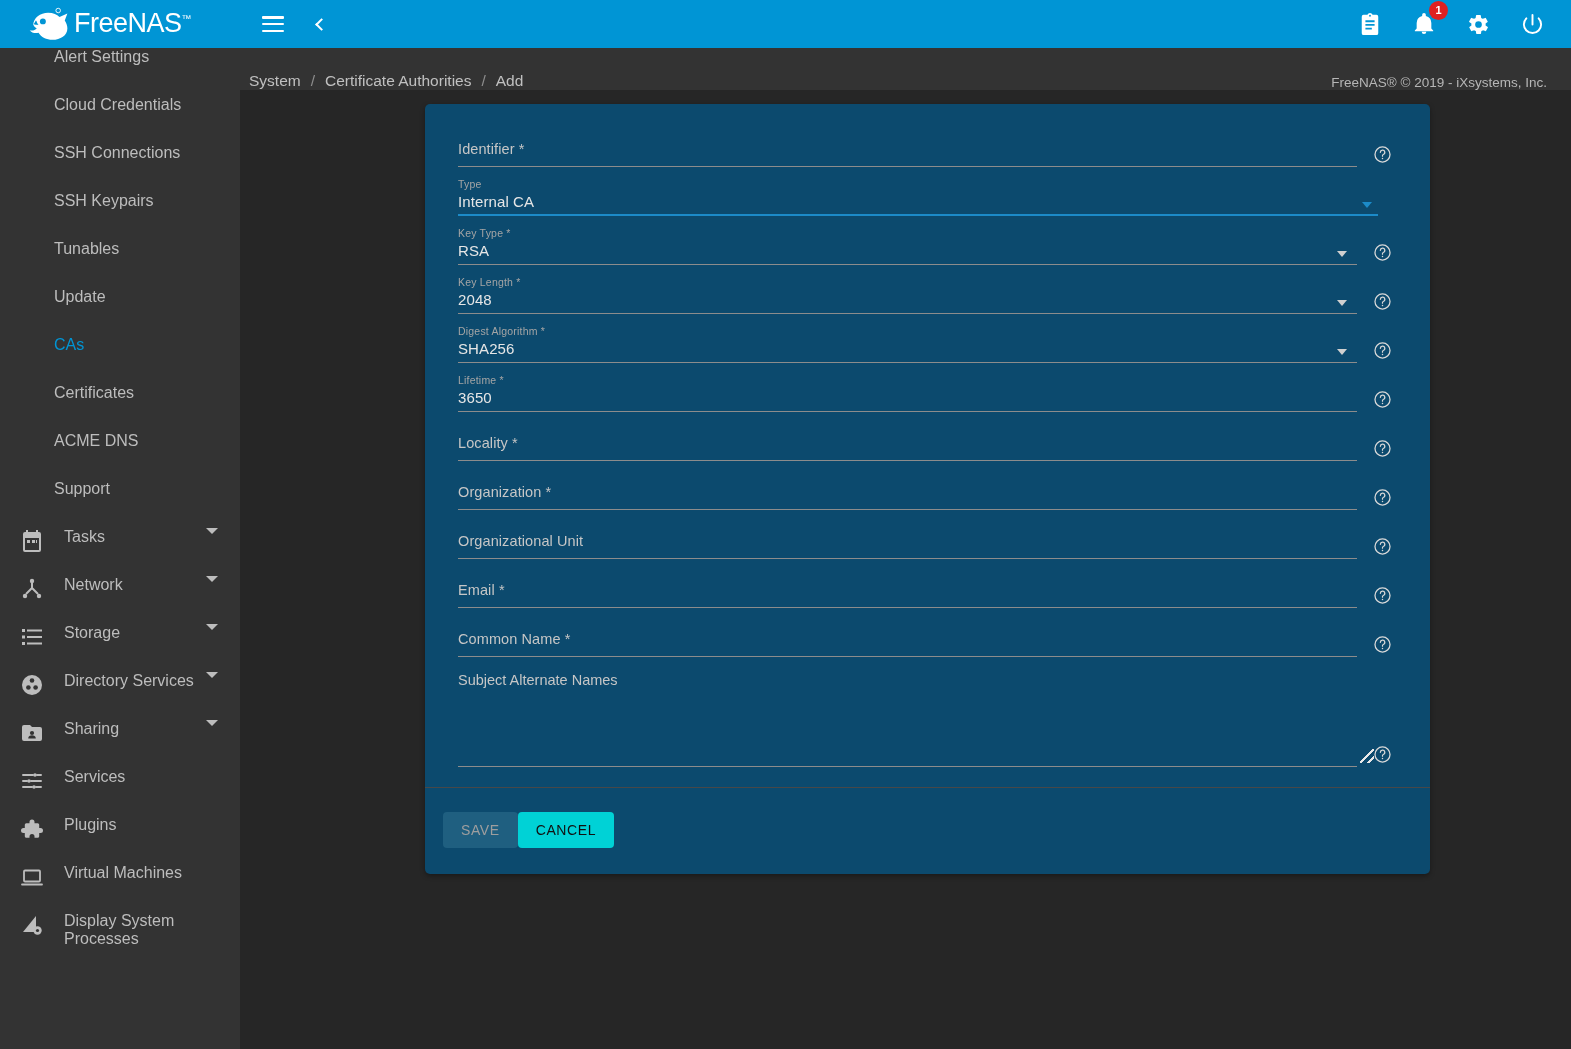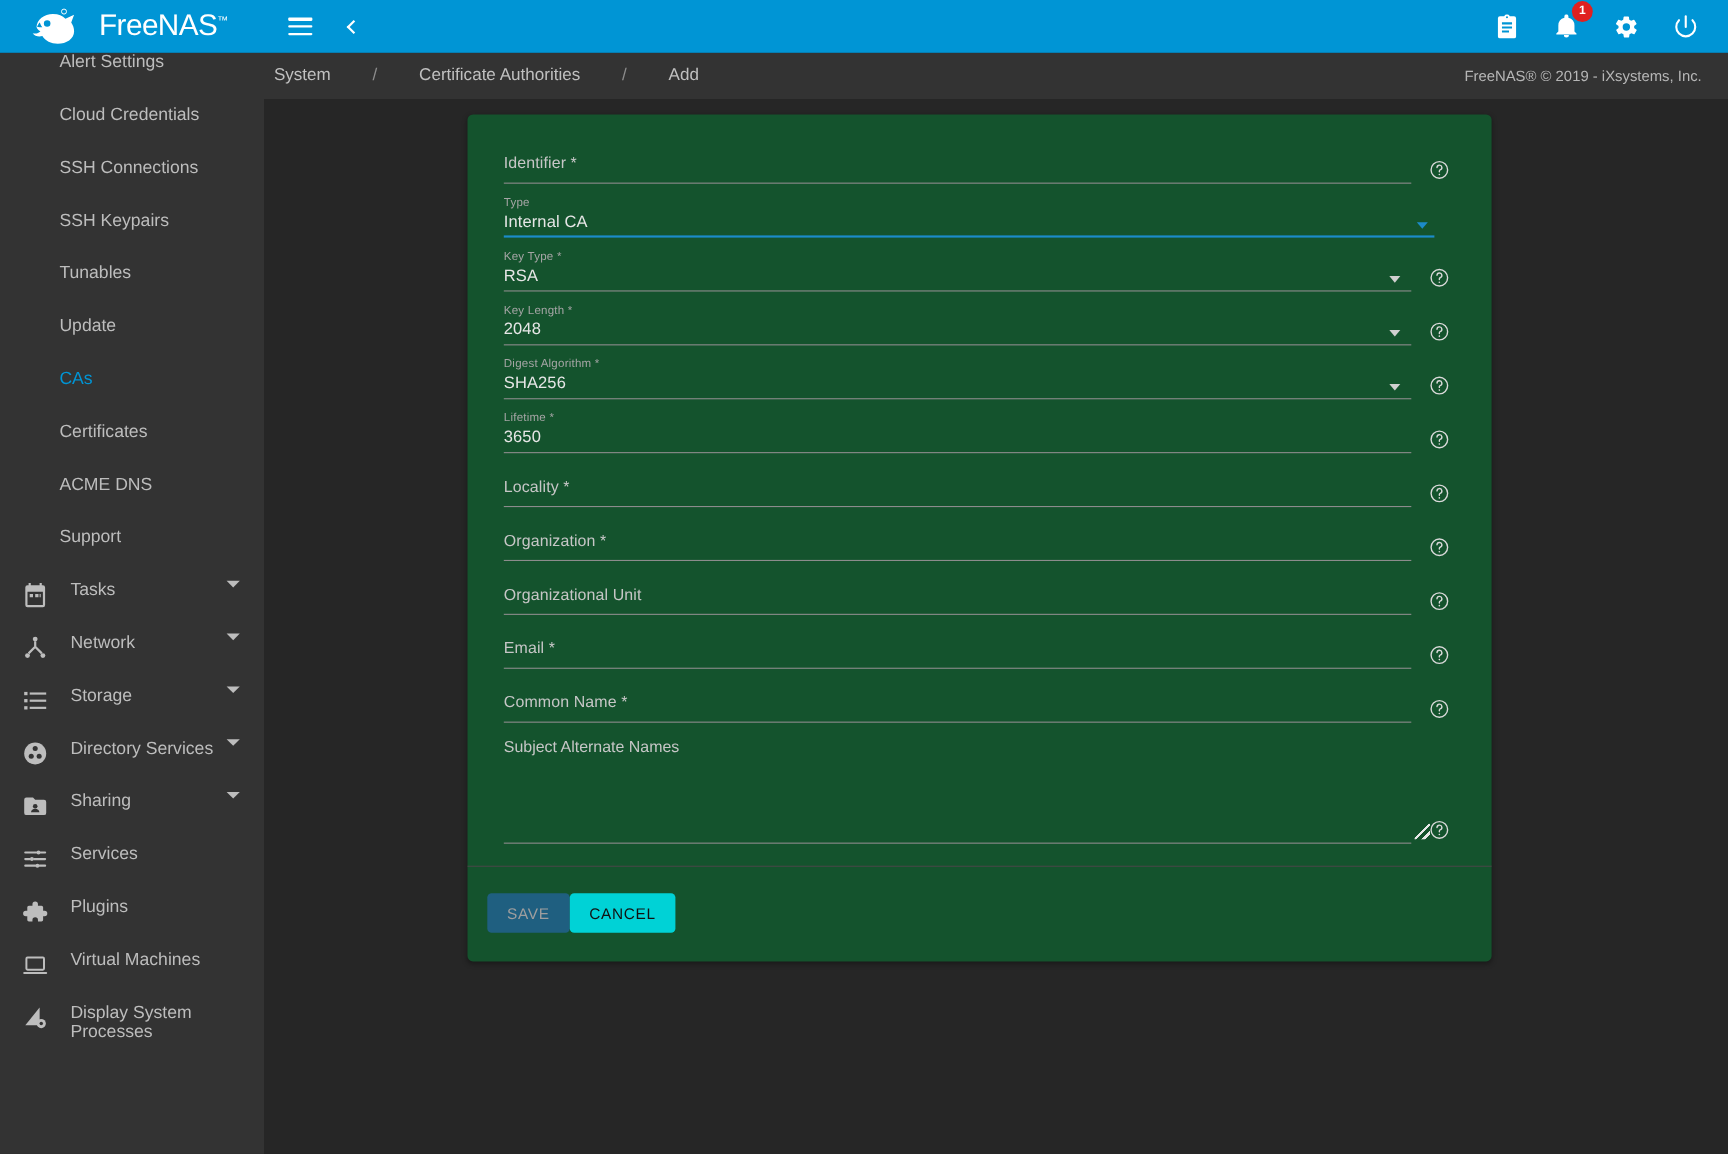--- a/index.html
+++ b/index.html
@@ -12,21 +12,21 @@
   }
   body { position: relative; }
 
   
   .topbar {
     position: absolute; top: 0; left: 0; width: 1571px; height: 48px;
     background: #0095d5; display: flex; align-items: center; z-index: 30;
   }
   .brand {
     width: 240px; height: 48px; display: flex; align-items: center;
-    padding-left: 28px; gap: 20px;
+    padding-left: 28px; gap: 4px;
   }
   .brand-logo { width: 42px; height: 34px; flex: 0 0 auto; }
   .brand-text {
     color: #ffffff; font-size: 27px; letter-spacing: -0.5px;
     font-weight: 400; line-height: 1; position: relative; top: -1px;
   }
   .brand-tm { font-size: 10px; vertical-align: super; }
 
   .toolbar-left { display: flex; align-items: center; gap: 16px; padding-left: 18px; }
   .icon-btn {
@@ -68,31 +68,31 @@
   }
   .nav-label { padding-left: 12px; flex: 1 1 auto; }
   .caret-down {
     width: 0; height: 0; border-left: 6px solid transparent; border-right: 6px solid transparent;
     border-top: 6px solid #bdbdbd; margin-right: 22px;
   }
 
   
   .content { position: absolute; top: 48px; left: 240px; width: 1331px; height: 1001px; }
   .breadcrumb-bar {
-    height: 42px; display: flex; align-items: center; padding: 0 24px 0 9px;
-    color: #c0c0c0; font-size: 15.5px; background: #333333; gap: 28px;
+    height: 42px; display: flex; align-items: flex-end; padding: 0 24px 0 9px;
+    color: #c0c0c0; font-size: 15.5px; background: #333333;
   }
   .crumb { color: #c0c0c0; cursor: pointer; }
   .crumb-sep { color: #8d8d8d; margin: 0 10px; }
   .crumb-last { color: #c0c0c0; }
   .copyright { margin-left: auto; color: #b6b6b6; font-size: 13.5px; }
 
   .card {
-    position: absolute; left: 185px; top: 56px; width: 931px;
-    background: #14532d; border-radius: 5px; box-shadow: 0 2px 5px rgba(0,0,0,.35);
+    position: absolute; left: 185px; top: 56px; width: 1005px;
+    background: #0c4a6e; border-radius: 5px; box-shadow: 0 2px 5px rgba(0,0,0,.35);
   }
   .form-body { padding: 18px 16px 10px 16px; }
 
   .field { position: relative; height: 49px; }
   .field .flabel {
     position: absolute; left: 17px; top: 7px;
     font-size: 10.5px; color: #a5a5a5; letter-spacing: .2px;
   }
   .field .fvalue {
     position: absolute; left: 17px; top: 22px;

